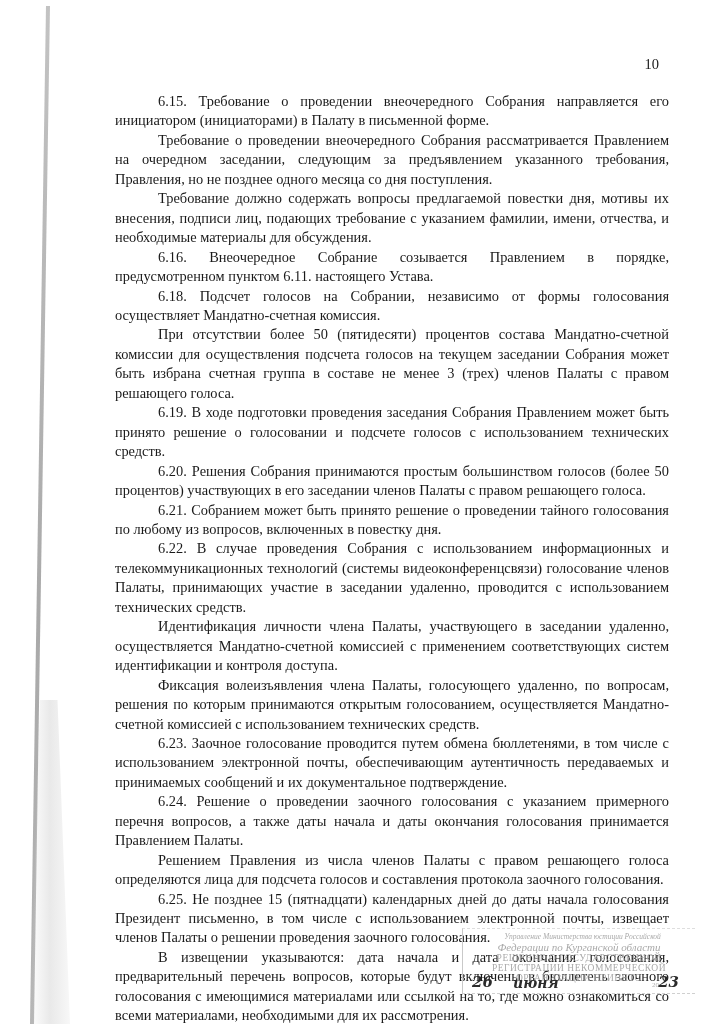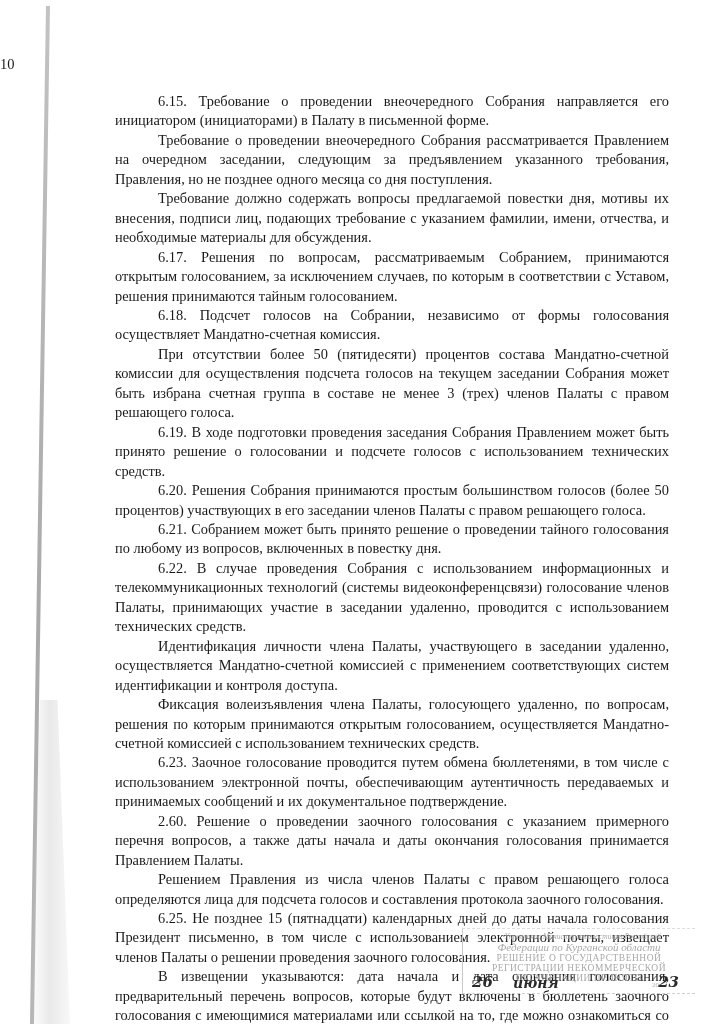--- a/index.html
+++ b/index.html
@@ -14,21 +14,21 @@
       background: linear-gradient(to bottom, #b8b8b8, #9a9a9a 60%, #a8a8a8);
       transform: skewX(-0.9deg);
       opacity: 0.85;
     }
     .scan-shadow {
       position: absolute; left: 30px; top: 700px; width: 50px; height: 324px;
       background: linear-gradient(to right, rgba(200,200,200,0.0), rgba(215,215,215,0.55) 40%, rgba(230,230,230,0.0));
       clip-path: polygon(20% 0, 55% 0, 80% 100%, 0 100%);
     }
     .page-number {
-      position: absolute; top: 56px; left: 0; width: 659px; text-align: left;
+      position: absolute; top: 56px; left: 0; width: 659px; text-align: right;
       font-size: 14.5px;
     }
     .content {
       position: absolute; left: 115px; top: 92px; width: 554px;
       font-size: 14.4px; line-height: 19.45px;
       text-align: justify;
     }
     .content p { margin: 0; text-indent: 43px; }
     .stamp {
       position: absolute; left: 462px; top: 928px; width: 232px; height: 64px;
@@ -57,31 +57,31 @@
 
 <div class="scan-edge"></div>
 <div class="scan-shadow"></div>
 
 <div class="page-number">10</div>
 
 <div class="content">
   <p>6.15. Требование о проведении внеочередного Собрания направляется его инициатором (инициаторами) в Палату в письменной форме.</p>
   <p>Требование о проведении внеочередного Собрания рассматривается Правлением на очередном заседании, следующим за предъявлением указанного требования, Правления, но не позднее одного месяца со дня поступления.</p>
   <p>Требование должно содержать вопросы предлагаемой повестки дня, мотивы их внесения, подписи лиц, подающих требование с указанием фамилии, имени, отчества, и необходимые материалы для обсуждения.</p>
-  <p>6.17. Решения по вопросам, рассматриваемым Собранием, принимаются открытым голосованием, за исключением случаев, по которым в соответствии с Уставом, решения принимаются тайным голосованием.</p>
+  <p>6.16. Внеочередное Собрание созывается Правлением в порядке, предусмотренном пунктом 6.11. настоящего Устава.</p>
   <p>6.18. Подсчет голосов на Собрании, независимо от формы голосования осуществляет Мандатно-счетная комиссия.</p>
   <p>При отсутствии более 50 (пятидесяти) процентов состава Мандатно-счетной комиссии для осуществления подсчета голосов на текущем заседании Собрания может быть избрана счетная группа в составе не менее 3 (трех) членов Палаты с правом решающего голоса.</p>
   <p>6.19. В ходе подготовки проведения заседания Собрания Правлением может быть принято решение о голосовании и подсчете голосов с использованием технических средств.</p>
   <p>6.20. Решения Собрания принимаются простым большинством голосов (более 50 процентов) участвующих в его заседании членов Палаты с правом решающего голоса.</p>
   <p>6.21. Собранием может быть принято решение о проведении тайного голосования по любому из вопросов, включенных в повестку дня.</p>
   <p>6.22. В случае проведения Собрания с использованием информационных и телекоммуникационных технологий (системы видеоконференцсвязи) голосование членов Палаты, принимающих участие в заседании удаленно, проводится с использованием технических средств.</p>
   <p>Идентификация личности члена Палаты, участвующего в заседании удаленно, осуществляется Мандатно-счетной комиссией с применением соответствующих систем идентификации и контроля доступа.</p>
   <p>Фиксация волеизъявления члена Палаты, голосующего удаленно, по вопросам, решения по которым принимаются открытым голосованием, осуществляется Мандатно-счетной комиссией с использованием технических средств.</p>
   <p>6.23. Заочное голосование проводится путем обмена бюллетенями, в том числе с использованием электронной почты, обеспечивающим аутентичность передаваемых и принимаемых сообщений и их документальное подтверждение.</p>
-  <p>2.60. Решение о проведении заочного голосования с указанием примерного перечня вопросов, а также даты начала и даты окончания голосования принимается Правлением Палаты.</p>
+  <p>6.24. Решение о проведении заочного голосования с указанием примерного перечня вопросов, а также даты начала и даты окончания голосования принимается Правлением Палаты.</p>
   <p>Решением Правления из числа членов Палаты с правом решающего голоса определяются лица для подсчета голосов и составления протокола заочного голосования.</p>
   <p>6.25. Не позднее 15 (пятнадцати) календарных дней до даты начала голосования Президент письменно, в том числе с использованием электронной почты, извещает членов Палаты о решении проведения заочного голосования.</p>
   <p>В извещении указываются: дата начала и дата окончания голосования, предварительный перечень вопросов, которые будут включены в бюллетень заочного голосования с имеющимися материалами или ссылкой на то, где можно ознакомиться со всеми материалами, необходимыми для их рассмотрения.</p>
 </div>
 
 <div class="stamp">
   <div class="l1">Управление Министерства юстиции Российской</div>
   <div class="l2">Федерации по Курганской области</div>
   <div class="l3">РЕШЕНИЕ О ГОСУДАРСТВЕННОЙ</div>
   <div class="l3">РЕГИСТРАЦИИ НЕКОММЕРЧЕСКОЙ</div>

